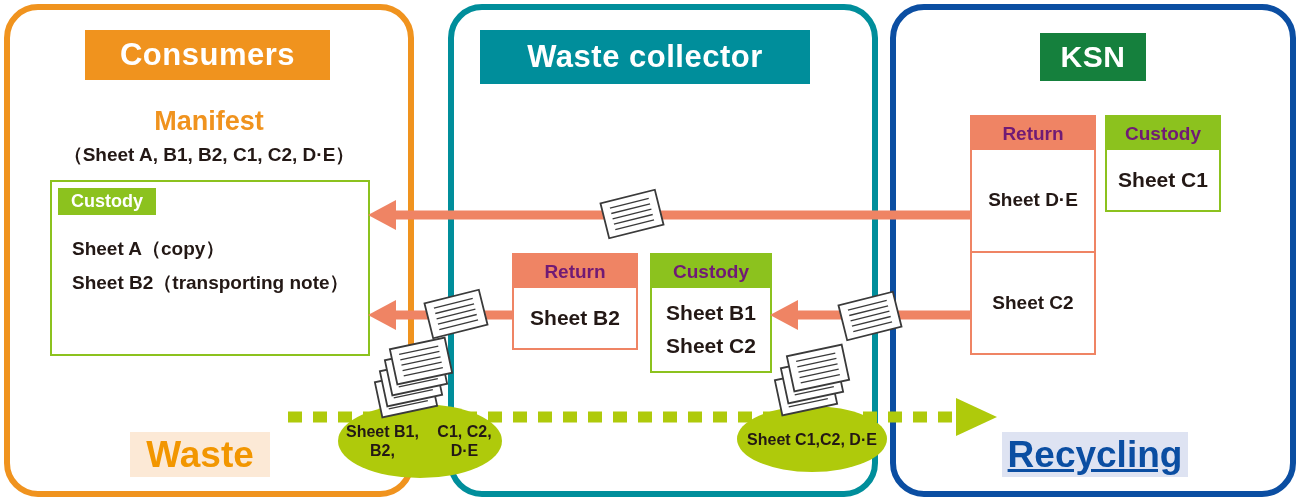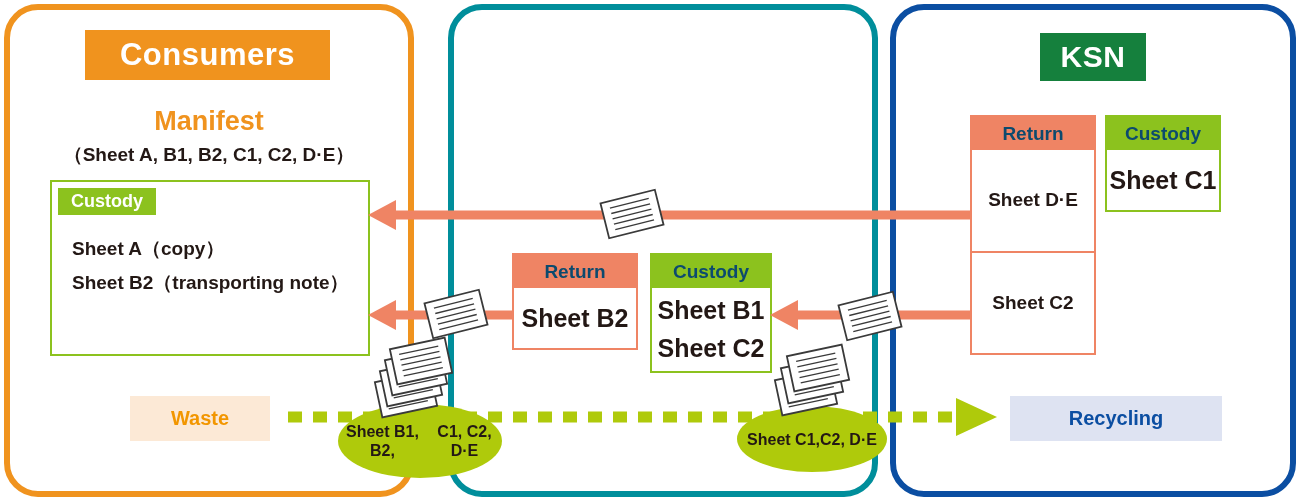--- a/index.html
+++ b/index.html
@@ -27,39 +27,39 @@
   .green-border  { border:2px solid #8CC21E; }
   .salmon-border { border:2px solid #EF8464; }
 
   .consumers-custody { left:40px; top:170px; width:320px; height:176px; display:block; }
   .corner-tag { position:absolute; left:6px; top:6px; background:#8CC21E; color:#fff;
                 font-weight:700; font-size:18px; padding:3px 13px; }
   .custody-items { position:absolute; left:20px; top:50px; font-size:19px; font-weight:700;
                    color:#231815; line-height:34px; white-space:nowrap; }
 
   .box-header { height:33px; flex:0 0 33px; display:flex; align-items:center; justify-content:center;
-                color:#0c4a6e; font-weight:700; font-size:19px; }
+                color:#701a75; font-weight:700; font-size:19px; }
   .hdr-salmon { background:#EF8464; }
   .hdr-green  { background:#8CC21E; }
   .box-body { flex:1; display:flex; flex-direction:column; align-items:center; justify-content:center;
-              gap:9px; font-size:25px; font-weight:700; color:#231815; }
+              gap:9px; font-size:21px; font-weight:700; color:#231815; }
 
   .return-box-mid  { left:58px;  top:243px; width:126px; height:97px;  }
   .custody-box-mid { left:196px; top:243px; width:122px; height:120px; }
 
   .return-box-ksn  { left:74px;  top:105px; width:126px; height:240px; }
   .ksn-section { flex:1; display:flex; align-items:center; justify-content:center;
                  font-size:19px; font-weight:700; color:#231815; }
   .ksn-section + .ksn-section { border-top:2px solid #EF8464; }
   .custody-box-ksn { left:209px; top:105px; width:116px; height:97px; }
 
   .flow-label { position:absolute; display:flex; align-items:center; justify-content:center;
-                font-weight:700; font-size:20px; }
+                font-weight:700; font-size:37px;margin-top:36px; }
   .waste-label     { left:120px; top:386px; width:140px; height:45px; background:#FCE9D6; color:#F29600; }
-  .recycling-label { left:114px; top:386px; width:212px; height:45px; background:#DEE3F2; color:#0B4EA2; }
+  .recycling-label { left:106px; top:386px; width:186px; height:45px; background:#DEE3F2; color:#0B4EA2;text-decoration:underline; }
 
   .overlay { position:absolute; left:0; top:0; pointer-events:none; }
   #arrows-layer { z-index:3; }
   #sheets-layer { z-index:5; }
 
   .flow-ellipse { position:absolute; z-index:4; background:#AFCA0B; border-radius:50%;
                   display:flex; flex-direction:row; align-items:center; justify-content:center;
                   font-weight:700; font-size:16px; line-height:19px; color:#231815; text-align:center; }
   .ellipse-1 { left:338px; top:404px; width:164px; height:74px; }
   .ellipse-2 { left:737px; top:406px; width:150px; height:66px;align-items:center; }
@@ -79,20 +79,21 @@
       <div class="custody-items">
         <div>Sheet A（copy）</div>
         <div>Sheet B2（transporting note）</div>
       </div>
     </div>
 
     <div class="flow-label waste-label">Waste</div>
   </div>
 
   <div class="panel panel-collector">
+    <div class="panel-title title-collector">Waste collector</div>
 
     <div class="box salmon-border return-box-mid">
       <div class="box-header hdr-salmon">Return</div>
       <div class="box-body">
         <div>Sheet B2</div>
       </div>
     </div>
 
     <div class="box green-border custody-box-mid">
       <div class="box-header hdr-green">Custody</div>

